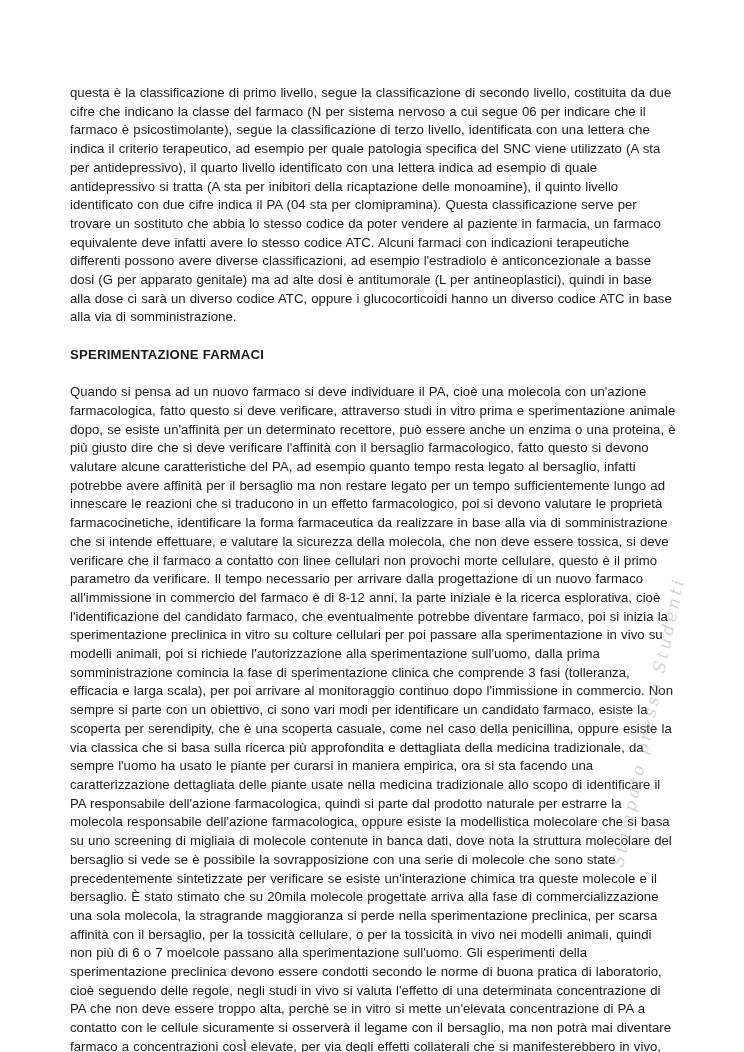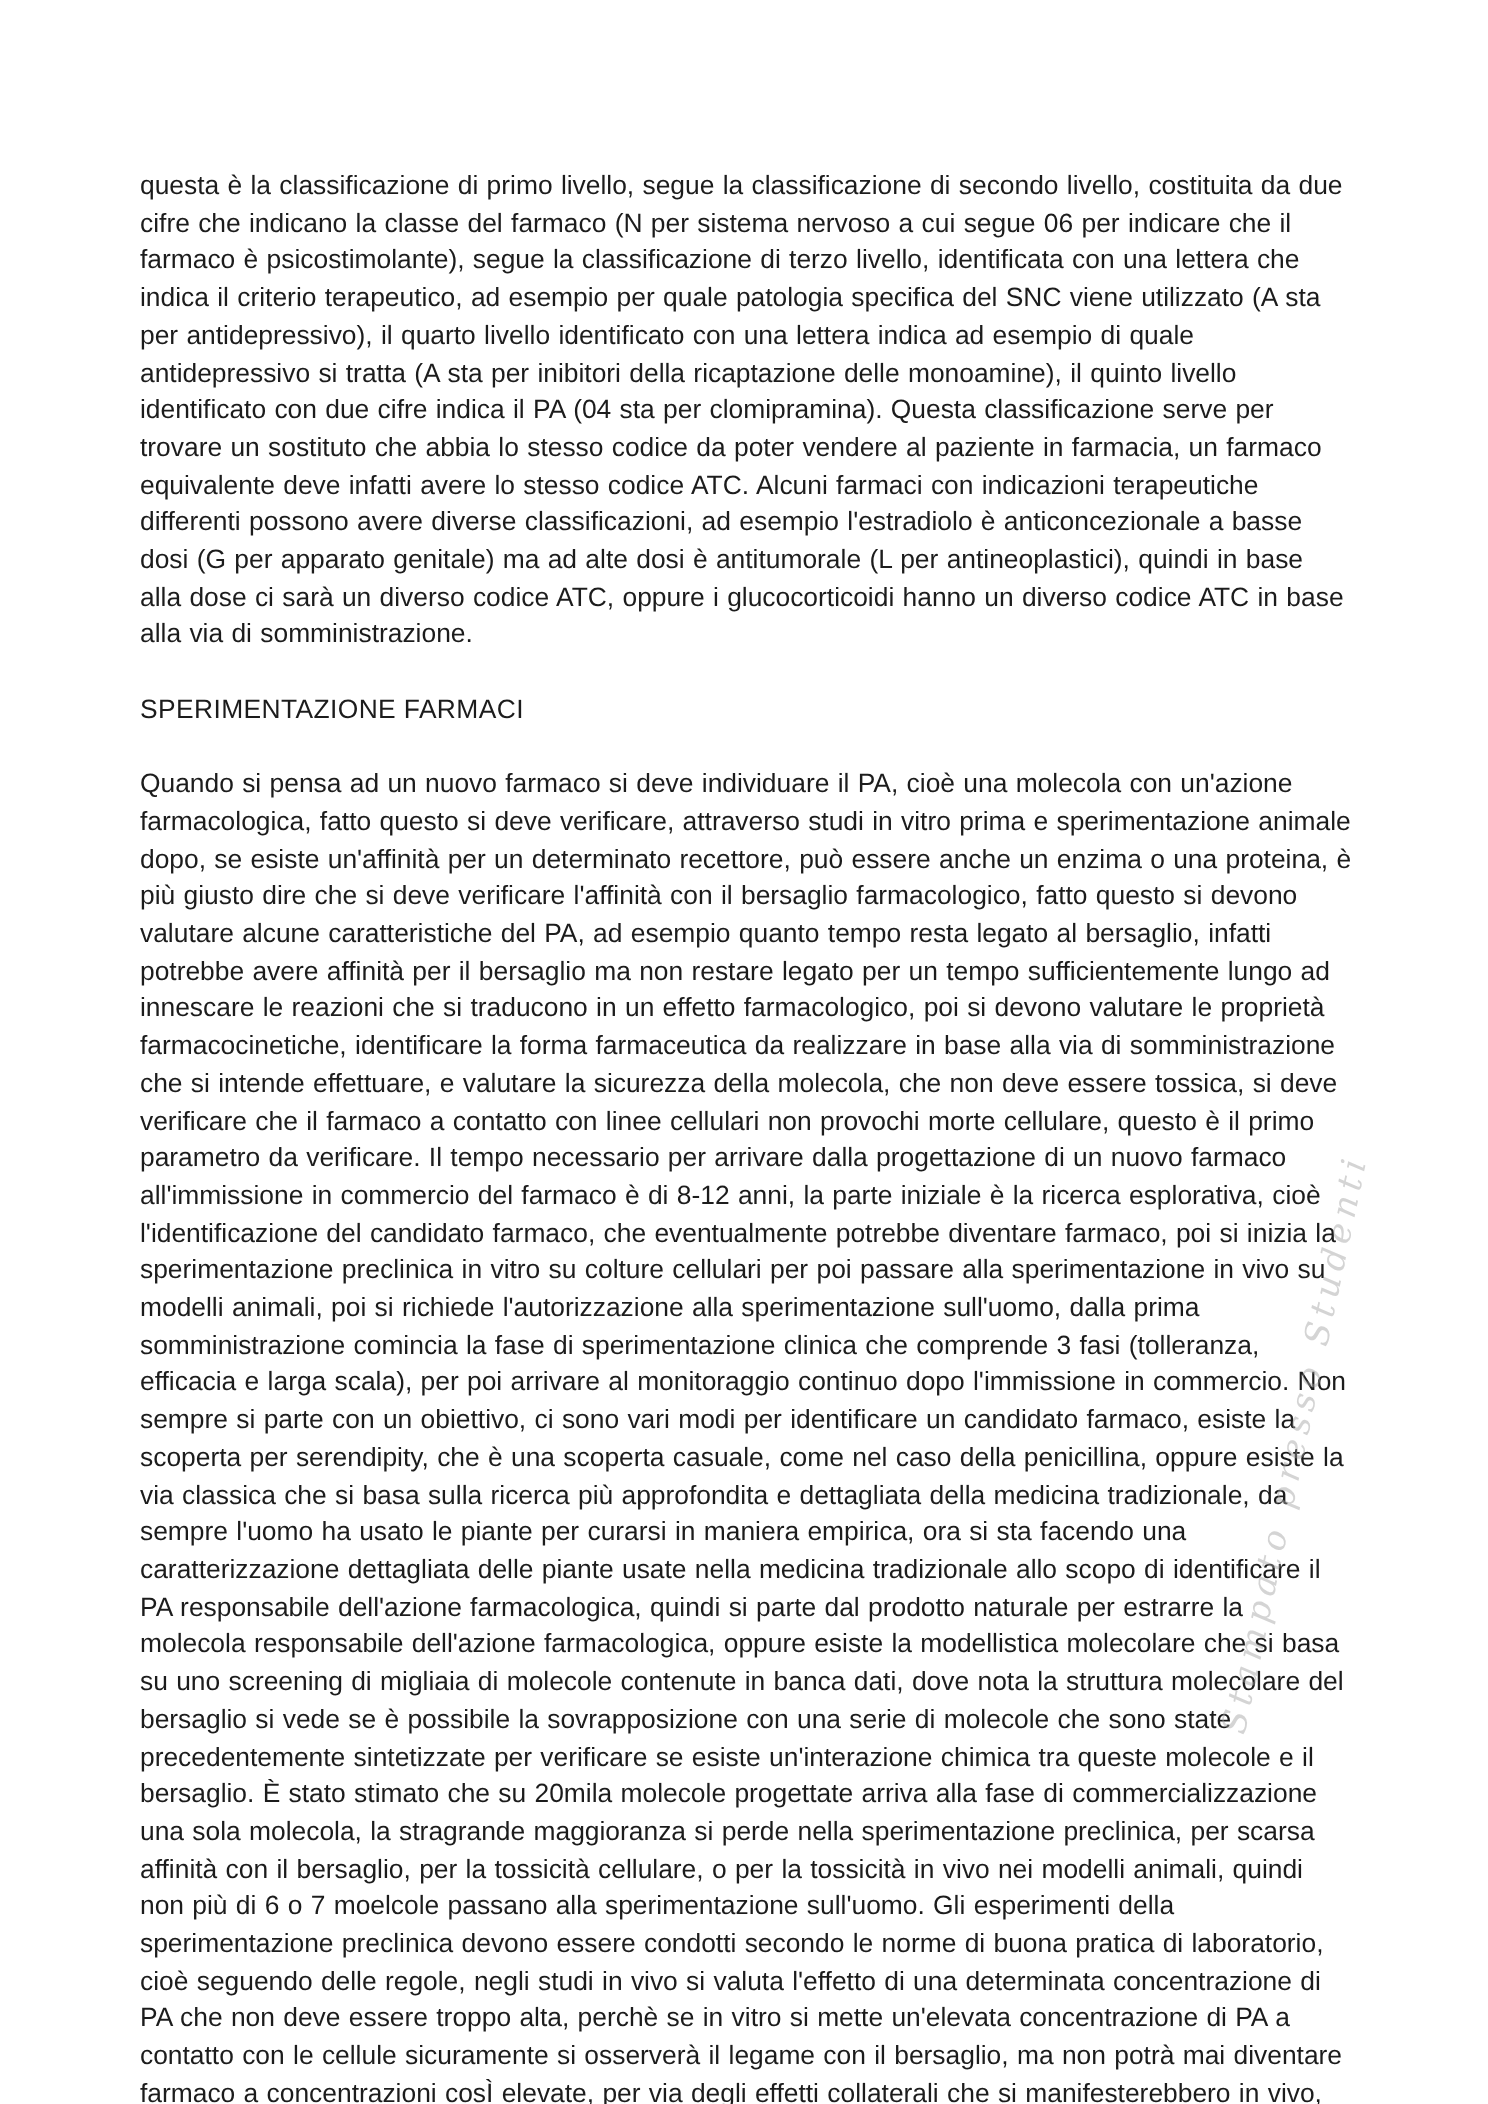--- a/index.html
+++ b/index.html
@@ -25,21 +25,21 @@
   .para {
     font-size: 13.2px;
     line-height: 18.7px;
     margin: 0 0 18.7px 0;
     text-align: left;
     word-spacing: 0.5px;
   }
   .section-heading {
     font-size: 13.2px;
     line-height: 18.7px;
-    font-weight: normal;
+    font-weight: bold;
     margin: 0 0 18.7px 0;
     letter-spacing: 0.2px;
   }
   .watermark {
     position: absolute;
     left: 648px;
     top: 722px;
     transform: translate(-50%, -50%) rotate(-78deg);
     transform-origin: center center;
     white-space: nowrap;

